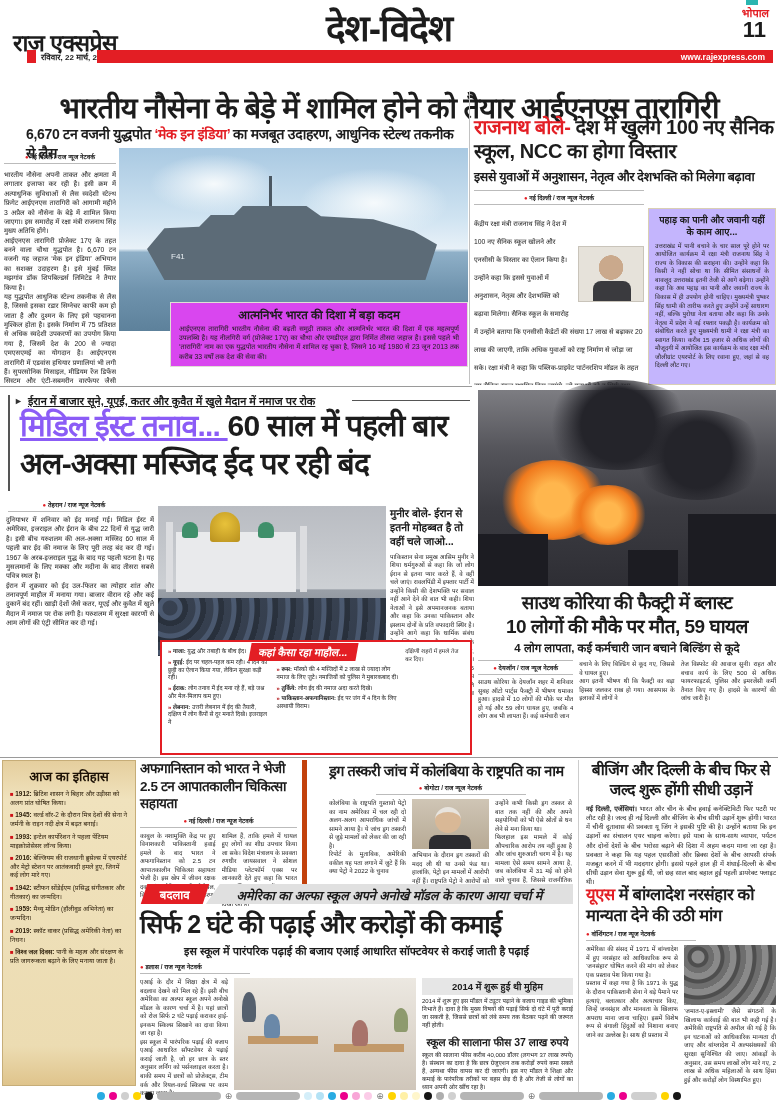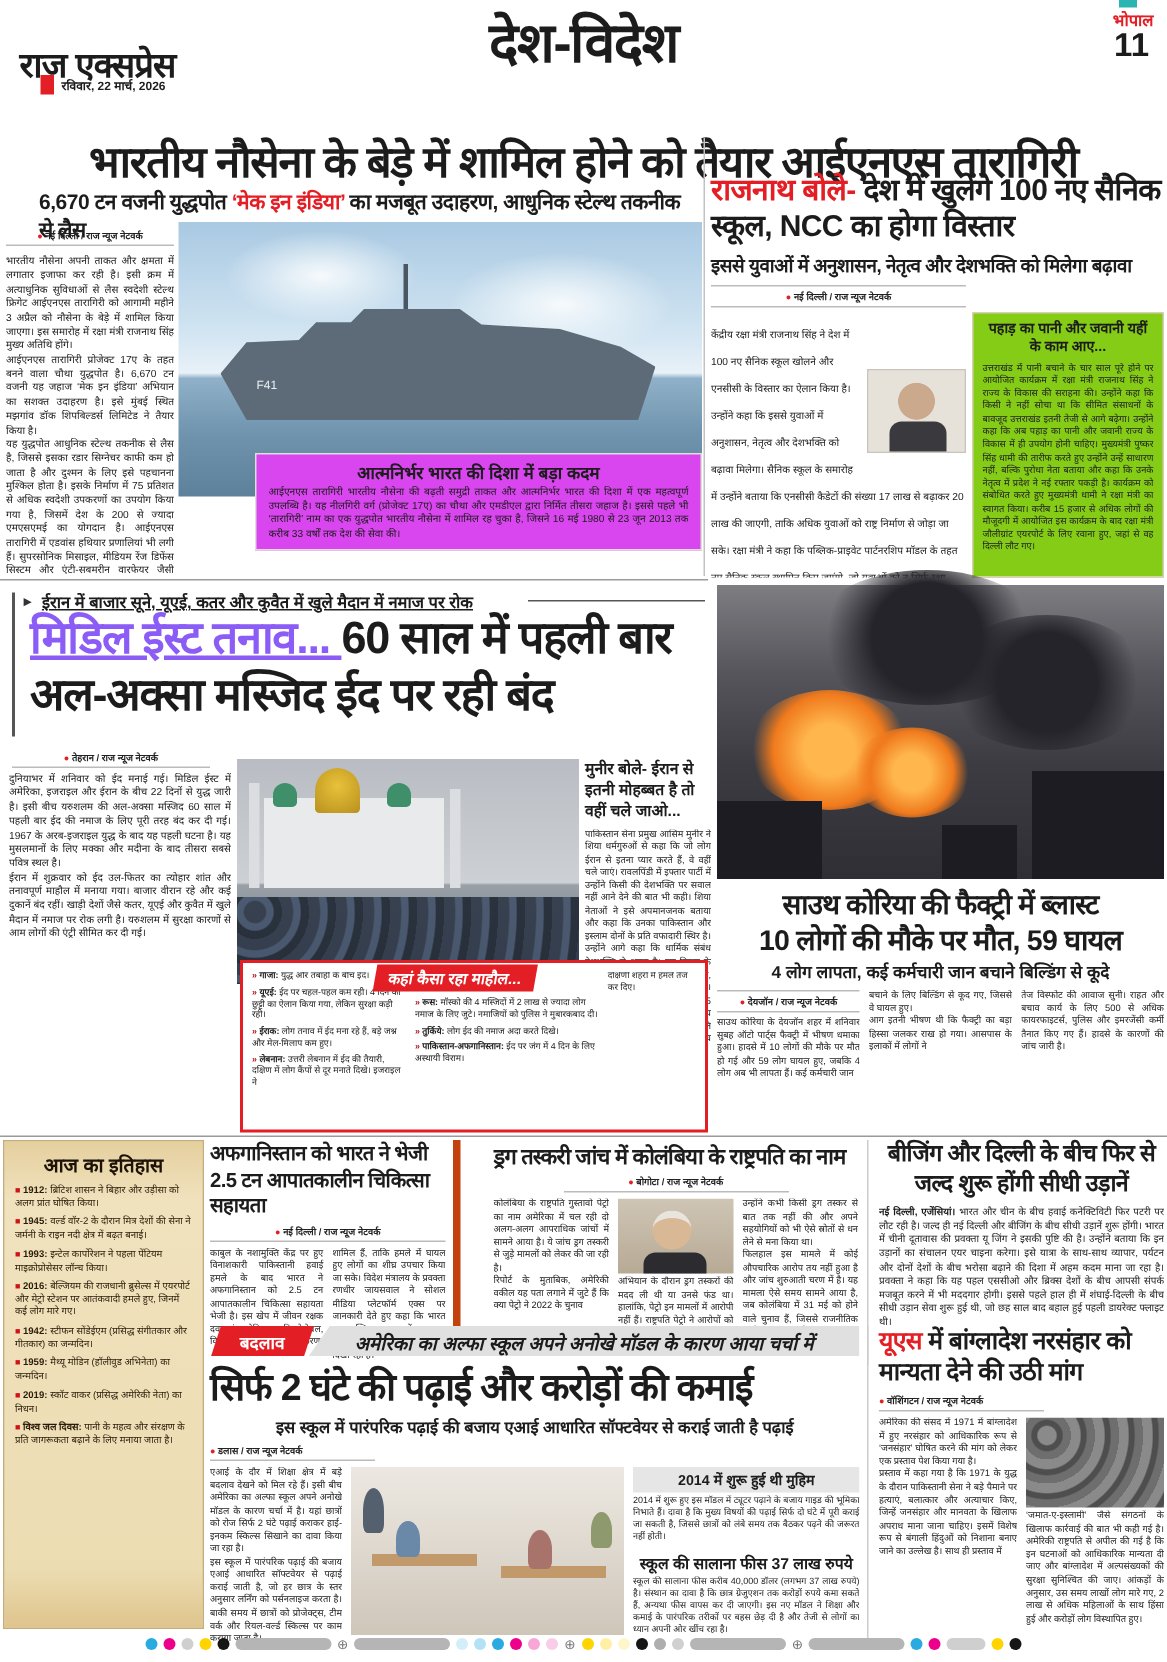--- a/index.html
+++ b/index.html
@@ -44,21 +44,21 @@
   .cap-txt { font-size:6.8px; line-height:1.35; }
 
   
   .raj-wrap { left:474px; top:115px; width:302px; }
   .raj-headline { font-size:20px; font-weight:800; line-height:1.22; letter-spacing:-0.4px; }
   .raj-subhead { font-size:12.5px; font-weight:700; margin-top:4px; letter-spacing:-0.3px; }
   .raj-byline { margin-top:5px; border-top:1px solid #bbb; border-bottom:1px solid #bbb; padding:2px 0; width:170px; }
   .raj-body { left:474px; top:212px; width:170px; height:173px; }
   .rajnath-photo { float:right; width:66px; height:56px; margin:34px 0 3px 4px; background:radial-gradient(circle at 50% 38%, #caa98c 0 26%, #e6e2da 27%); border:1px solid #c9c4ba; position:relative; }
   .rajnath-photo:after { content:""; position:absolute; left:14px; bottom:0; width:38px; height:20px; background:#3a3a3e; border-radius:8px 8px 0 0; }
-  .raj-sidebox { left:648px; top:208px; width:128px; height:177px; background:#84cc16; border:1px solid #d9cfb4; padding:5px 6px; }
+  .raj-sidebox { left:648px; top:208px; width:128px; height:177px; background:#c4b5fd; border:1px solid #d9cfb4; padding:5px 6px; }
   .raj-sidebox-title { font-size:9.5px; font-weight:800; text-align:center; line-height:1.3; margin-bottom:3px; }
   .small-txt { font-size:6.2px; line-height:1.38; color:#222; }
 
   
   .me-rule { left:0; top:386px; width:472px; }
   .me-frame-v { left:8px; top:395px; width:2px; height:96px; background:#555; }
   .me-kicker { left:14px; top:393px; display:flex; align-items:center; gap:5px; }
   .me-kicker .arrow { color:#333; font-size:9px; }
   .me-kicker-txt { font-size:11px; font-weight:700; text-decoration:underline; }
   .me-kicker-line { left:352px; right:308px; top:400px; height:1px; background:#555; }
@@ -172,20 +172,23 @@
 <div id="page">
 
   <div class="abs corner-mark"></div>
   <div class="abs paper-name">राज एक्सप्रेस</div>
   <div class="abs section-title">देश-विदेश</div>
   <div class="abs edition">भोपाल</div>
   <div class="abs page-num">11</div>
   <div class="abs date-row">
     <span class="date-sq"></span>
     <span class="date-txt">रविवार, 22 मार्च, 2026</span>
+  </div>
+  <div class="abs red-bar">
+    <span class="website">www.rajexpress.com</span>
   </div>
 
   <div class="abs navy-headline">भारतीय नौसेना के बेड़े में शामिल होने को तैयार आईएनएस तारागिरी</div>
   <div class="abs navy-subhead">
     <span>6,670 टन वजनी युद्धपोत </span><span class="red">‘मेक इन इंडिया’</span><span> का मजबूत उदाहरण, आधुनिक स्टेल्थ तकनीक से लैस</span>
   </div>
   <div class="abs rule-v" style="left:469px; top:92px; height:292px;"></div>
   <div class="abs byline navy-byline">
     <span class="dot">●</span>
     <span>नई दिल्ली / राज न्यूज नेटवर्क</span>

